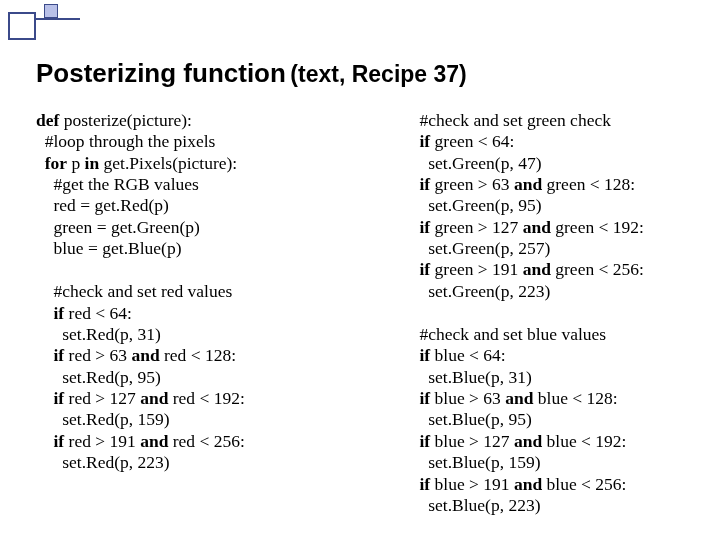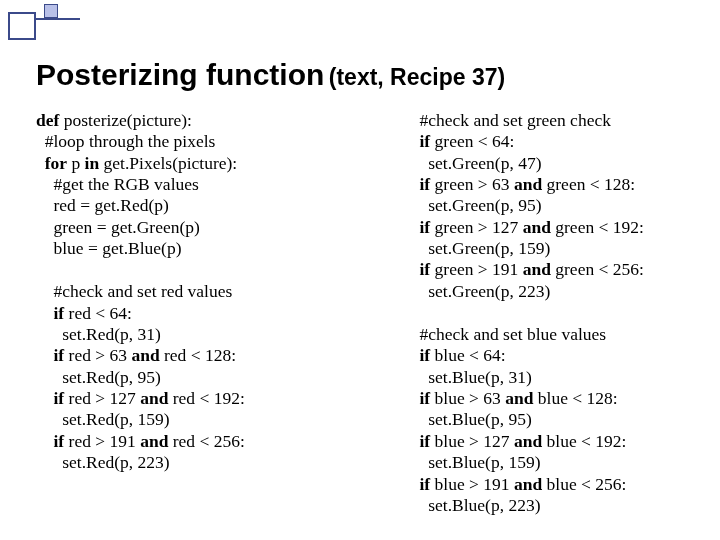--- a/index.html
+++ b/index.html
@@ -48,21 +48,21 @@
     position: absolute;
     left: 36px;
     top: 58px;
     right: 16px;
     font-family: Verdana, Geneva, sans-serif;
     font-weight: bold;
     color: #000;
     white-space: nowrap;
   }
   .title .main {
-    font-size: 30px;
+    font-size: 26px;
     letter-spacing: 0px;
   }
   .title .sub {
     font-size: 23px;
   }
   .cols {
     position: absolute;
     left: 36px;
     top: 110px;
     right: 24px;
@@ -116,21 +116,21 @@
 <span>      set.Red(p, 223)</span></div>
   </div>
 
   <div class="col">
     <div class="codeblock"><span>    #check and set green check</span>
 <b>    if</b><span> green &lt; 64:</span>
 <span>      set.Green(p, 47)</span>
 <b>    if</b><span> green &gt; 63 </span><b>and</b><span> green &lt; 128:</span>
 <span>      set.Green(p, 95)</span>
 <b>    if</b><span> green &gt; 127 </span><b>and</b><span> green &lt; 192:</span>
-<span>      set.Green(p, 159)</span>
+<span>      set.Green(p, 257)</span>
 <b>    if</b><span> green &gt; 191 </span><b>and</b><span> green &lt; 256:</span>
 <span>      set.Green(p, 223)</span></div>
     <div class="codeblock"><span>    #check and set blue values</span>
 <b>    if</b><span> blue &lt; 64:</span>
 <span>      set.Blue(p, 31)</span>
 <b>    if</b><span> blue &gt; 63 </span><b>and</b><span> blue &lt; 128:</span>
 <span>      set.Blue(p, 95)</span>
 <b>    if</b><span> blue &gt; 127 </span><b>and</b><span> blue &lt; 192:</span>
 <span>      set.Blue(p, 159)</span>
 <b>    if</b><span> blue &gt; 191 </span><b>and</b><span> blue &lt; 256:</span>

